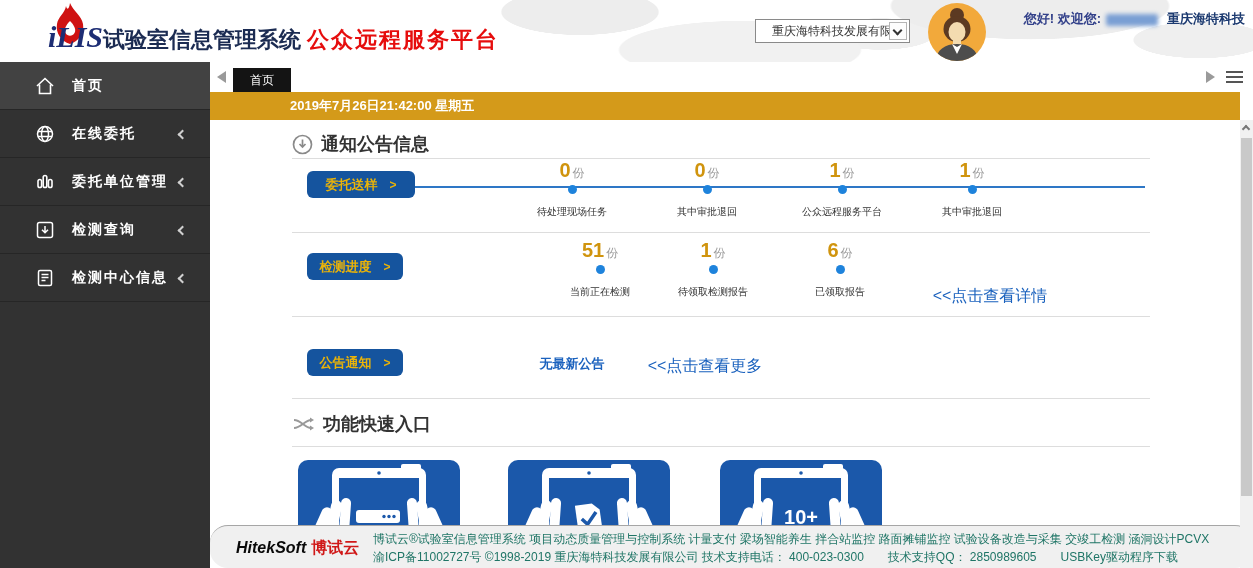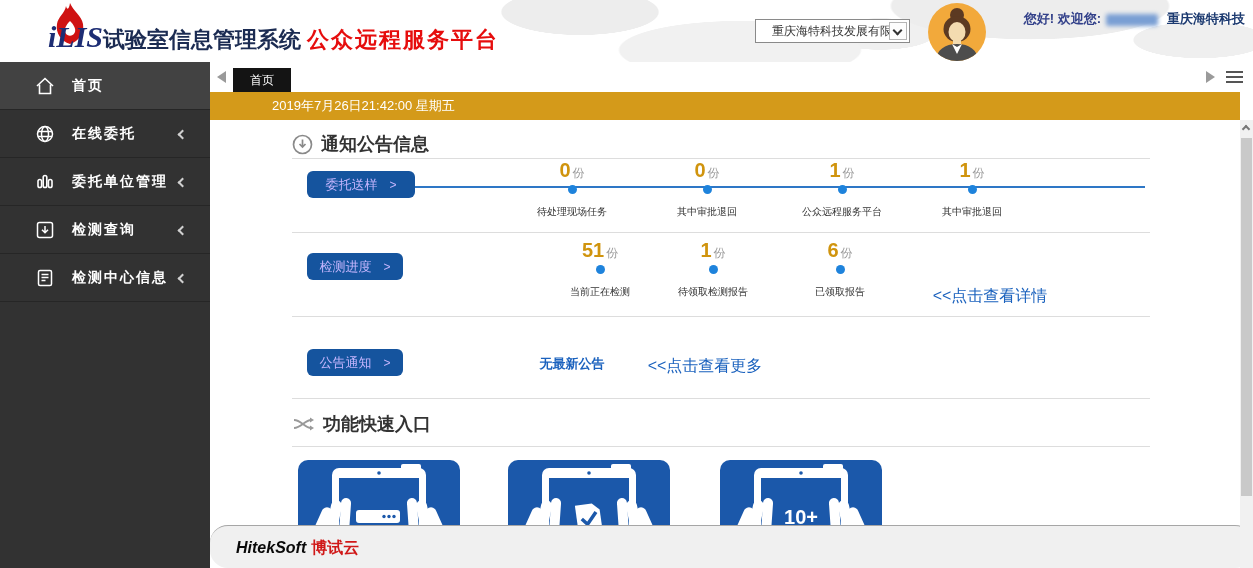--- a/index.html
+++ b/index.html
@@ -58,32 +58,32 @@
     border-top:6px solid transparent; border-bottom:6px solid transparent; border-right:9px solid #9a9a9a; cursor:pointer; }
   .tab-arrow-right { position:absolute; right:38px; top:9px; width:0; height:0;
     border-top:6px solid transparent; border-bottom:6px solid transparent; border-left:9px solid #9a9a9a; cursor:pointer; }
   .menu-icon { position:absolute; right:10px; top:9px; width:17px; cursor:pointer; }
   .menu-icon div { height:2px; background:#555; margin-bottom:3px; }
   .tab { position:absolute; left:23px; top:6px; height:24px; background:#141414; color:#fff;
     font-size:12px; line-height:24px; padding:0 17px; cursor:pointer; }
 
   
   .goldbar { position:absolute; left:210px; top:92px; width:1030px; height:28px; background:#d49a1a; }
-  .goldbar span { display:block; padding-left:62px; line-height:28px; color:#fff;
-    font-weight:normal; font-size:13px; }
+  .goldbar span { display:block; padding-left:80px; line-height:28px; color:#fff;
+    font-weight:bold; font-size:13px; }
 
   
   .content { position:absolute; left:210px; top:120px; width:1030px; height:405px;
     background:#fff; overflow:hidden; }
   .sec-head { position:absolute; left:82px; display:flex; align-items:center; gap:8px;
     font-size:18px; font-weight:bold; color:#333; white-space:nowrap; }
   .hr { position:absolute; left:82px; width:858px; border-top:1px solid #ddd; }
 
-  .row-btn { position:absolute; height:27px; background:#15549e; border-radius:6px; color:#c4b5fd;
-    font-size:13px; font-weight:normal; display:flex; align-items:center; justify-content:center;
+  .row-btn { position:absolute; height:27px; background:#15549e; border-radius:6px; color:#eab308;
+    font-size:13px; font-weight:bold; display:flex; align-items:center; justify-content:center;
     gap:12px; cursor:pointer; border:none; white-space:nowrap; }
   .row-btn .arr { font-size:12px; }
   .connector { position:absolute; left:205px; top:66px; width:730px; height:2px; background:#2e77c6; }
 
   .stat { position:absolute; width:134px; text-align:center; white-space:nowrap; }
   .stat .num { font-size:20px; font-weight:bold; color:#d0940e; line-height:20px; display:inline-block; }
   .stat .unit { font-size:12px; color:#9a9a9a; margin-left:2px; }
   .stat .dot { width:9px; height:9px; border-radius:50%; background:#1e83dc; margin:3px auto 0; }
   .stat .lbl { margin-top:11px; font-size:10px; color:#333; }
 
@@ -366,20 +366,24 @@
         </g>
         <text x="81" y="64" text-anchor="middle" font-size="20" font-weight="bold" fill="#fff">10+</text>
       </svg>
     </div>
   </div>
 
   <div class="footer">
     <div class="f-logo">
       <span class="hs">HitekSoft</span><span class="bsy">博试云</span>
     </div>
+    <div class="f-text">
+      <div>博试云®试验室信息管理系统 项目动态质量管理与控制系统 计量支付 梁场智能养生 拌合站监控 路面摊铺监控 试验设备改造与采集 交竣工检测 涵洞设计PCVX</div>
+      <div>渝ICP备11002727号 ©1998-2019 重庆海特科技发展有限公司 技术支持电话： 400-023-0300　　技术支持QQ： 2850989605　　USBKey驱动程序下载</div>
+    </div>
   </div>
 
   <div class="scrollbar">
     <div class="scroll-up">
         <span></span>
       </div>
     <div class="scroll-thumb"></div>
   </div>
 
 </div>

